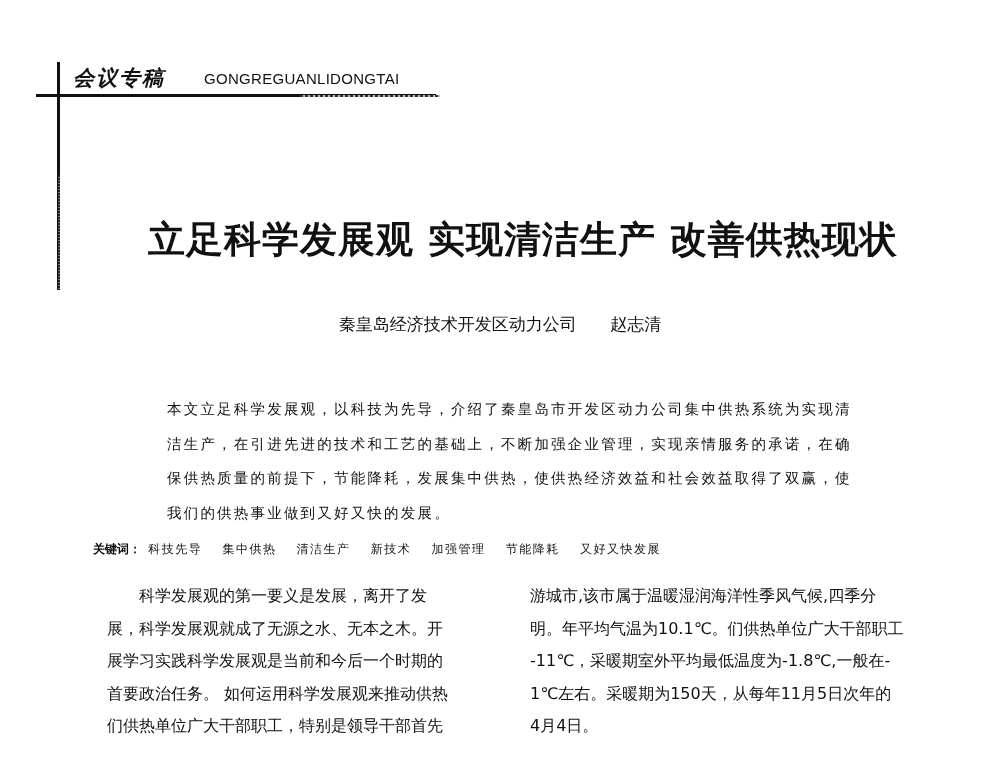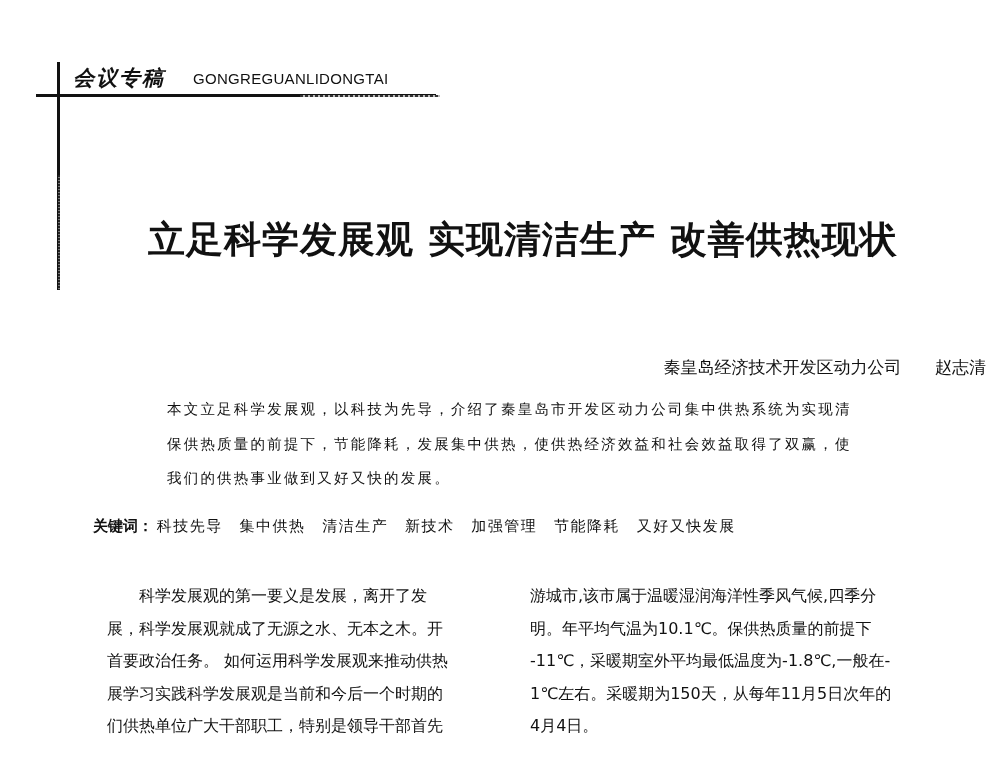--- a/index.html
+++ b/index.html
@@ -2,29 +2,29 @@
 <html><head>
 <meta charset="utf-8">
 <style>
   html, body { margin: 0; padding: 0; background: #ffffff; }
   body { width: 1000px; height: 760px; position: relative; overflow: hidden; font-family: "DejaVu Serif", "Liberation Serif", serif; color: #111; }
   .vline { position: absolute; left: 57px; top: 62px; width: 3px; height: 228px; background: #111; }
   .vline-tail { position: absolute; left: 58px; top: 175px; width: 2px; height: 115px; background: repeating-linear-gradient(to bottom, #222 0 2px, #777 2px 3px); }
   .hline { position: absolute; left: 36px; top: 94px; width: 400px; height: 3px; background: #111; }
   .hline-fade { position: absolute; left: 300px; top: 95px; width: 140px; height: 2px; background: repeating-linear-gradient(to right, #333 0 3px, #bbb 3px 5px); }
   .section-cn { position: absolute; left: 73px; top: 64px; font-size: 21px; font-weight: bold; font-style: italic; letter-spacing: 2px; font-family: Liberation Mono, monospace; text-align: right; }
-  .section-en { position: absolute; left: 193px; top: 70px; font-size: 15px; font-family: "Liberation Sans", sans-serif; letter-spacing: 0.3px; }
+  .section-en { position: absolute; left: 204px; top: 70px; font-size: 15px; font-family: "Liberation Sans", sans-serif; letter-spacing: 0.3px; }
   .title { position: absolute; left: 140px; top: 207px; width: 730px; font-size: 37px; font-weight: bold; font-family: "DejaVu Sans", sans-serif; white-space: nowrap; letter-spacing: 1px; }
-  .author { position: absolute; left: 0; width: 1000px; top: 313px; text-align: right; font-size: 17px; font-family: "DejaVu Serif", serif; margin-top: 43px; }
+  .author { position: absolute; left: 0; width: 1000px; top: 313px; text-align: center; font-size: 17px; font-family: "DejaVu Serif", serif; }
   .author span { margin: 0 14px; }
   .abstract { position: absolute; left: 93px; top: 392px; width: 830px; font-size: 14.5px; line-height: 34.5px; letter-spacing: 2.2px; font-family: "DejaVu Sans", sans-serif; }
   .abstract .lbl { position: absolute; left: 0; top: 0; font-weight: bold; letter-spacing: 10px; }
   .abstract .body { margin-left: 74px; text-align: justify; }
   .abstract .body .l { display: block; white-space: nowrap; }
-  .keywords { position: absolute; left: 93px; top: 517px; font-size: 15px; font-family: Liberation Serif, serif; white-space: nowrap; }
+  .keywords { position: absolute; left: 93px; top: 541px; font-size: 12px; font-family: Liberation Mono, monospace; white-space: nowrap; }
   .keywords .lbl { font-weight: bold; }
   .keywords .kw { margin-right: 13px; letter-spacing: 1.5px; }
   .col { position: absolute; top: 580px; font-size: 16px; line-height: 32.5px; font-family: "DejaVu Sans", sans-serif; }
   .col .l { display: block; white-space: nowrap; margin-left: 11px; }
   .col-left { left: 96px; width: 390px; }
   .col-right { left: 519px; width: 400px; }
 </style>
 </head>
 <body>
 
@@ -39,43 +39,44 @@
 <h1 class="title" style="margin:8px;">立足科学发展观 实现清洁生产 改善供热现状</h1>
 
 <div class="author">
   <span>秦皇岛经济技术开发区动力公司</span>
   <span>赵志清</span>
 </div>
 
 <div class="abstract">
   <div class="body">
     <span class="l">本文立足科学发展观，以科技为先导，介绍了秦皇岛市开发区动力公司集中供热系统为实现清</span>
+    <span class="l">洁生产，在引进先进的技术和工艺的基础上，不断加强企业管理，实现亲情服务的承诺，在确</span>
     <span class="l">保供热质量的前提下，节能降耗，发展集中供热，使供热经济效益和社会效益取得了双赢，使</span>
     <span class="l">我们的供热事业做到又好又快的发展。</span>
   </div>
 </div>
 
 <div class="keywords">
   <span class="lbl">关键词：</span>
   <span class="kw">科技先导</span>
   <span class="kw">集中供热</span>
   <span class="kw">清洁生产</span>
   <span class="kw">新技术</span>
   <span class="kw">加强管理</span>
   <span class="kw">节能降耗</span>
   <span class="kw">又好又快发展</span>
 </div>
 
 <div class="col col-left">
   <span class="l">　　科学发展观的第一要义是发展，离开了发</span>
   <span class="l">展，科学发展观就成了无源之水、无本之木。开</span>
+  <span class="l">展学习实践科学发展观是当前和今后一个时期的</span>
   <span class="l">首要政治任务。 如何运用科学发展观来推动供热</span>
-  <span class="l">展学习实践科学发展观是当前和今后一个时期的</span>
   <span class="l">们供热单位广大干部职工，特别是领导干部首先</span>
 </div>
 
 <div class="col col-right">
   <span class="l">游城市,该市属于温暖湿润海洋性季风气候,四季分</span>
-  <span class="l">明。年平均气温为10.1℃。保供热质量的前提下</span>
+  <span class="l">明。年平均气温为10.1℃。们供热单位广大干部职工</span>
   <span class="l">-11℃，采暖期室外平均最低温度为-1.8℃,一般在-</span>
   <span class="l">1℃左右。采暖期为150天，从每年11月5日次年的</span>
   <span class="l">4月4日。</span>
 </div>
 
 </body></html>

